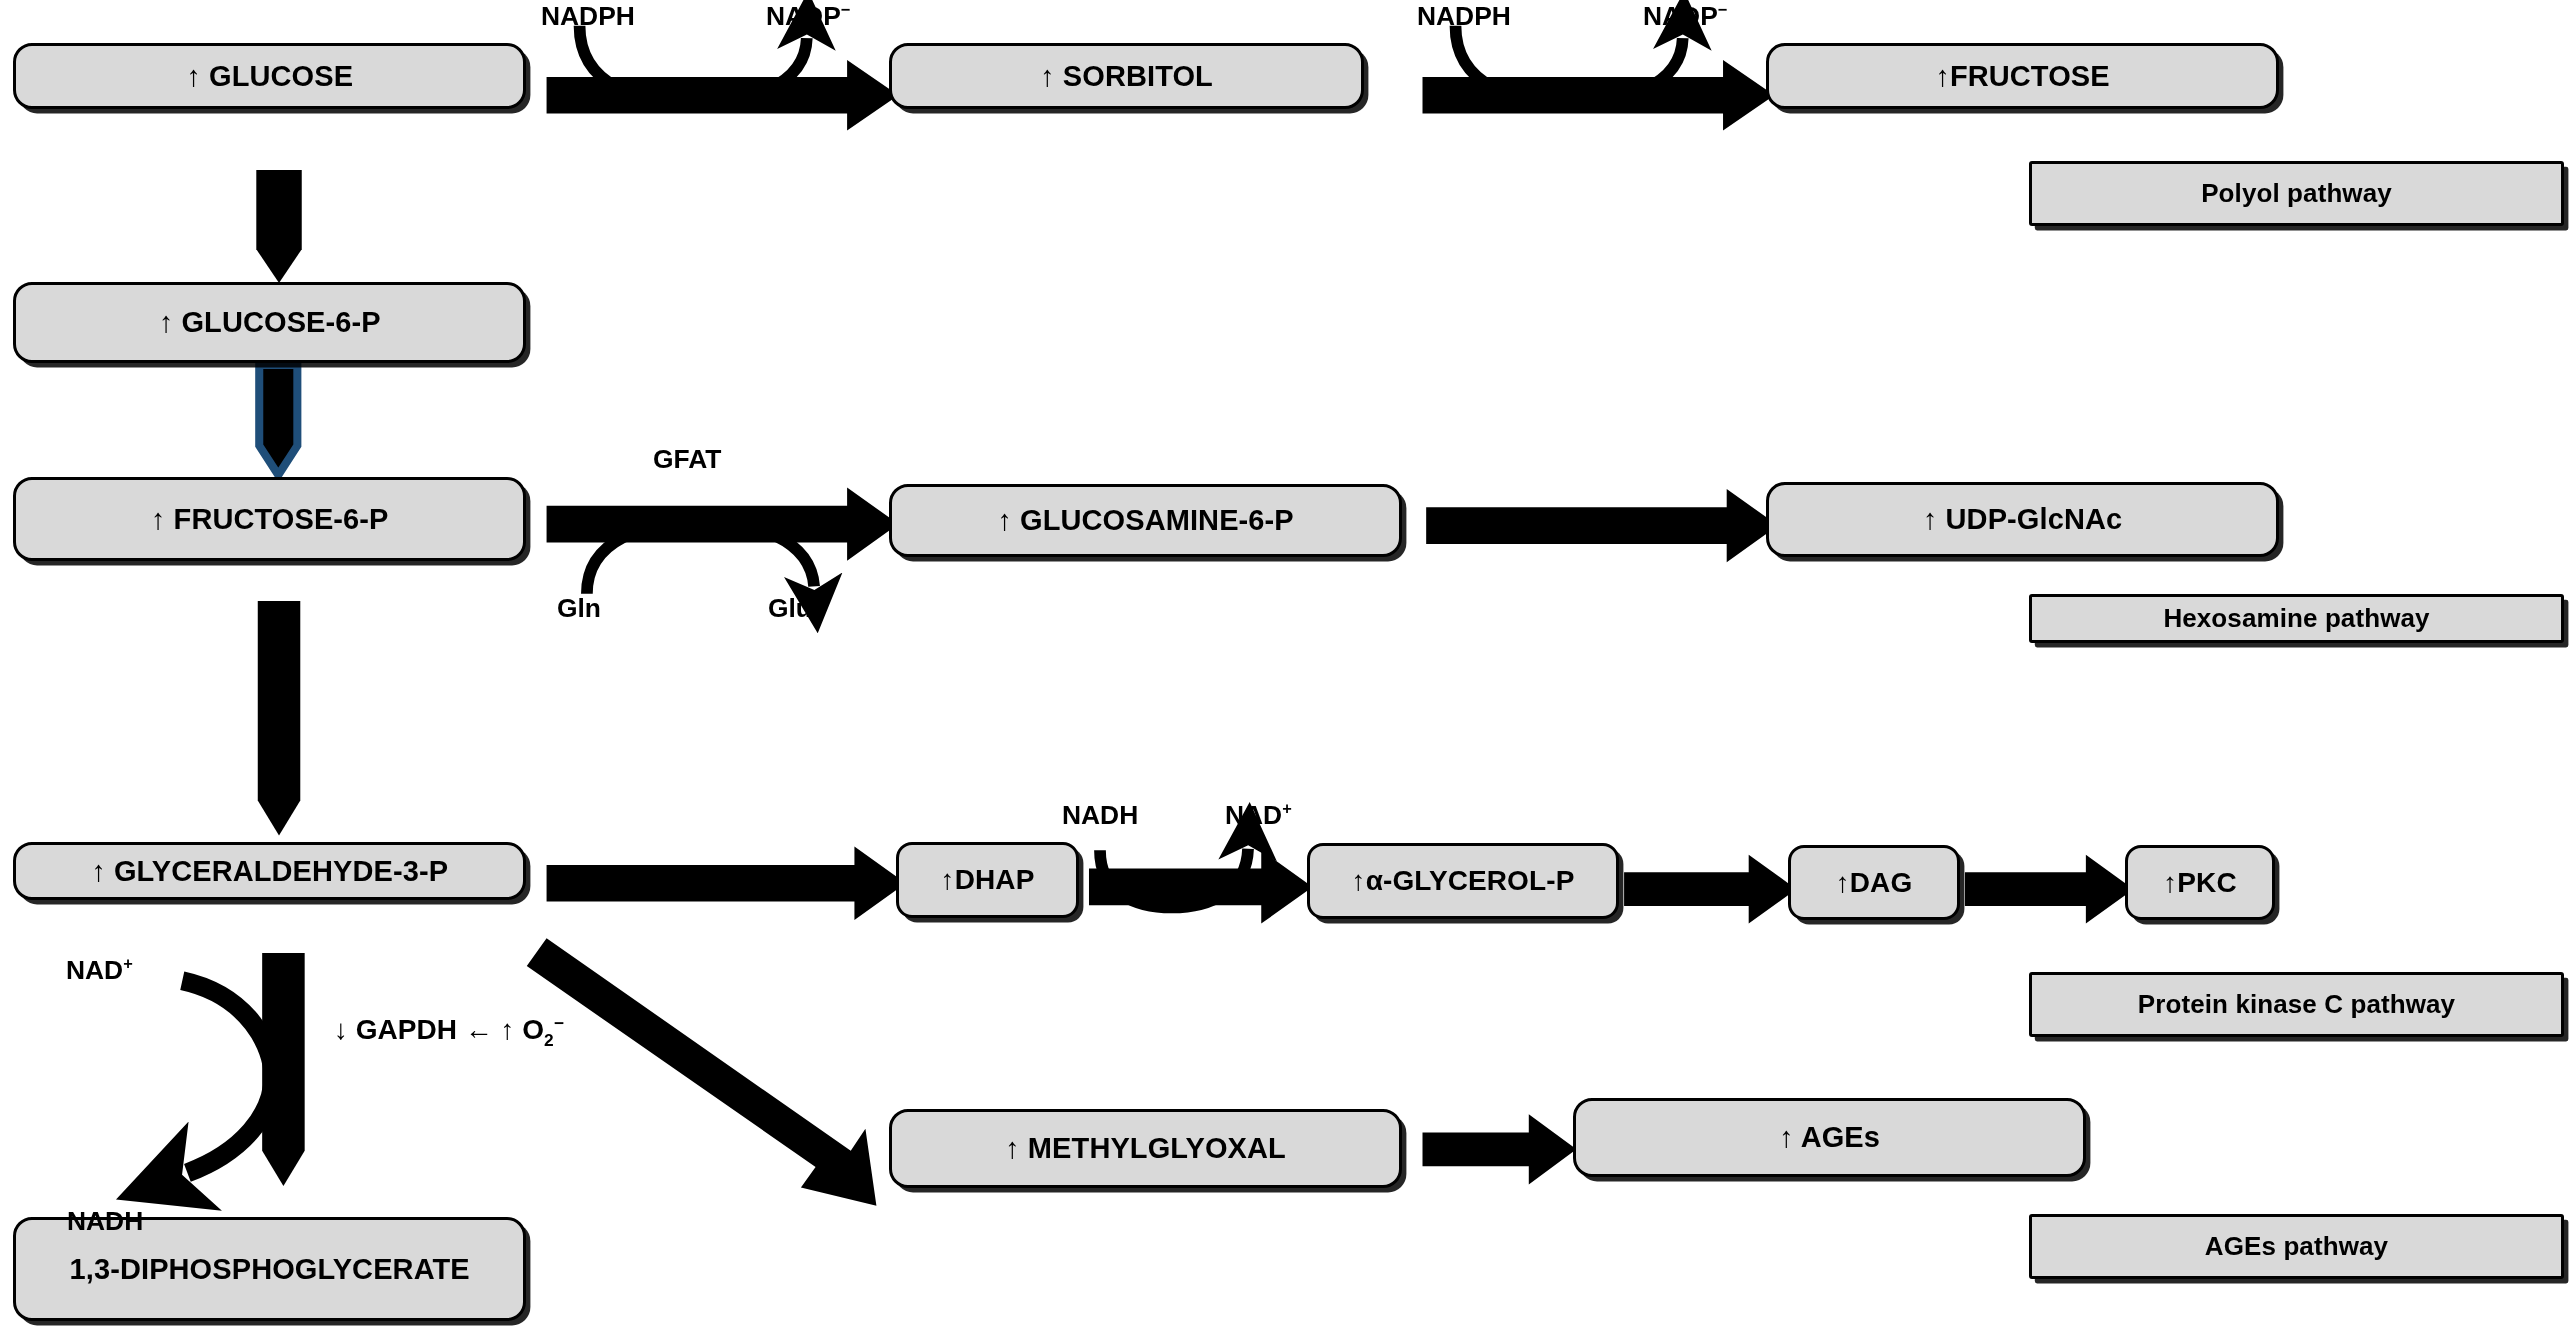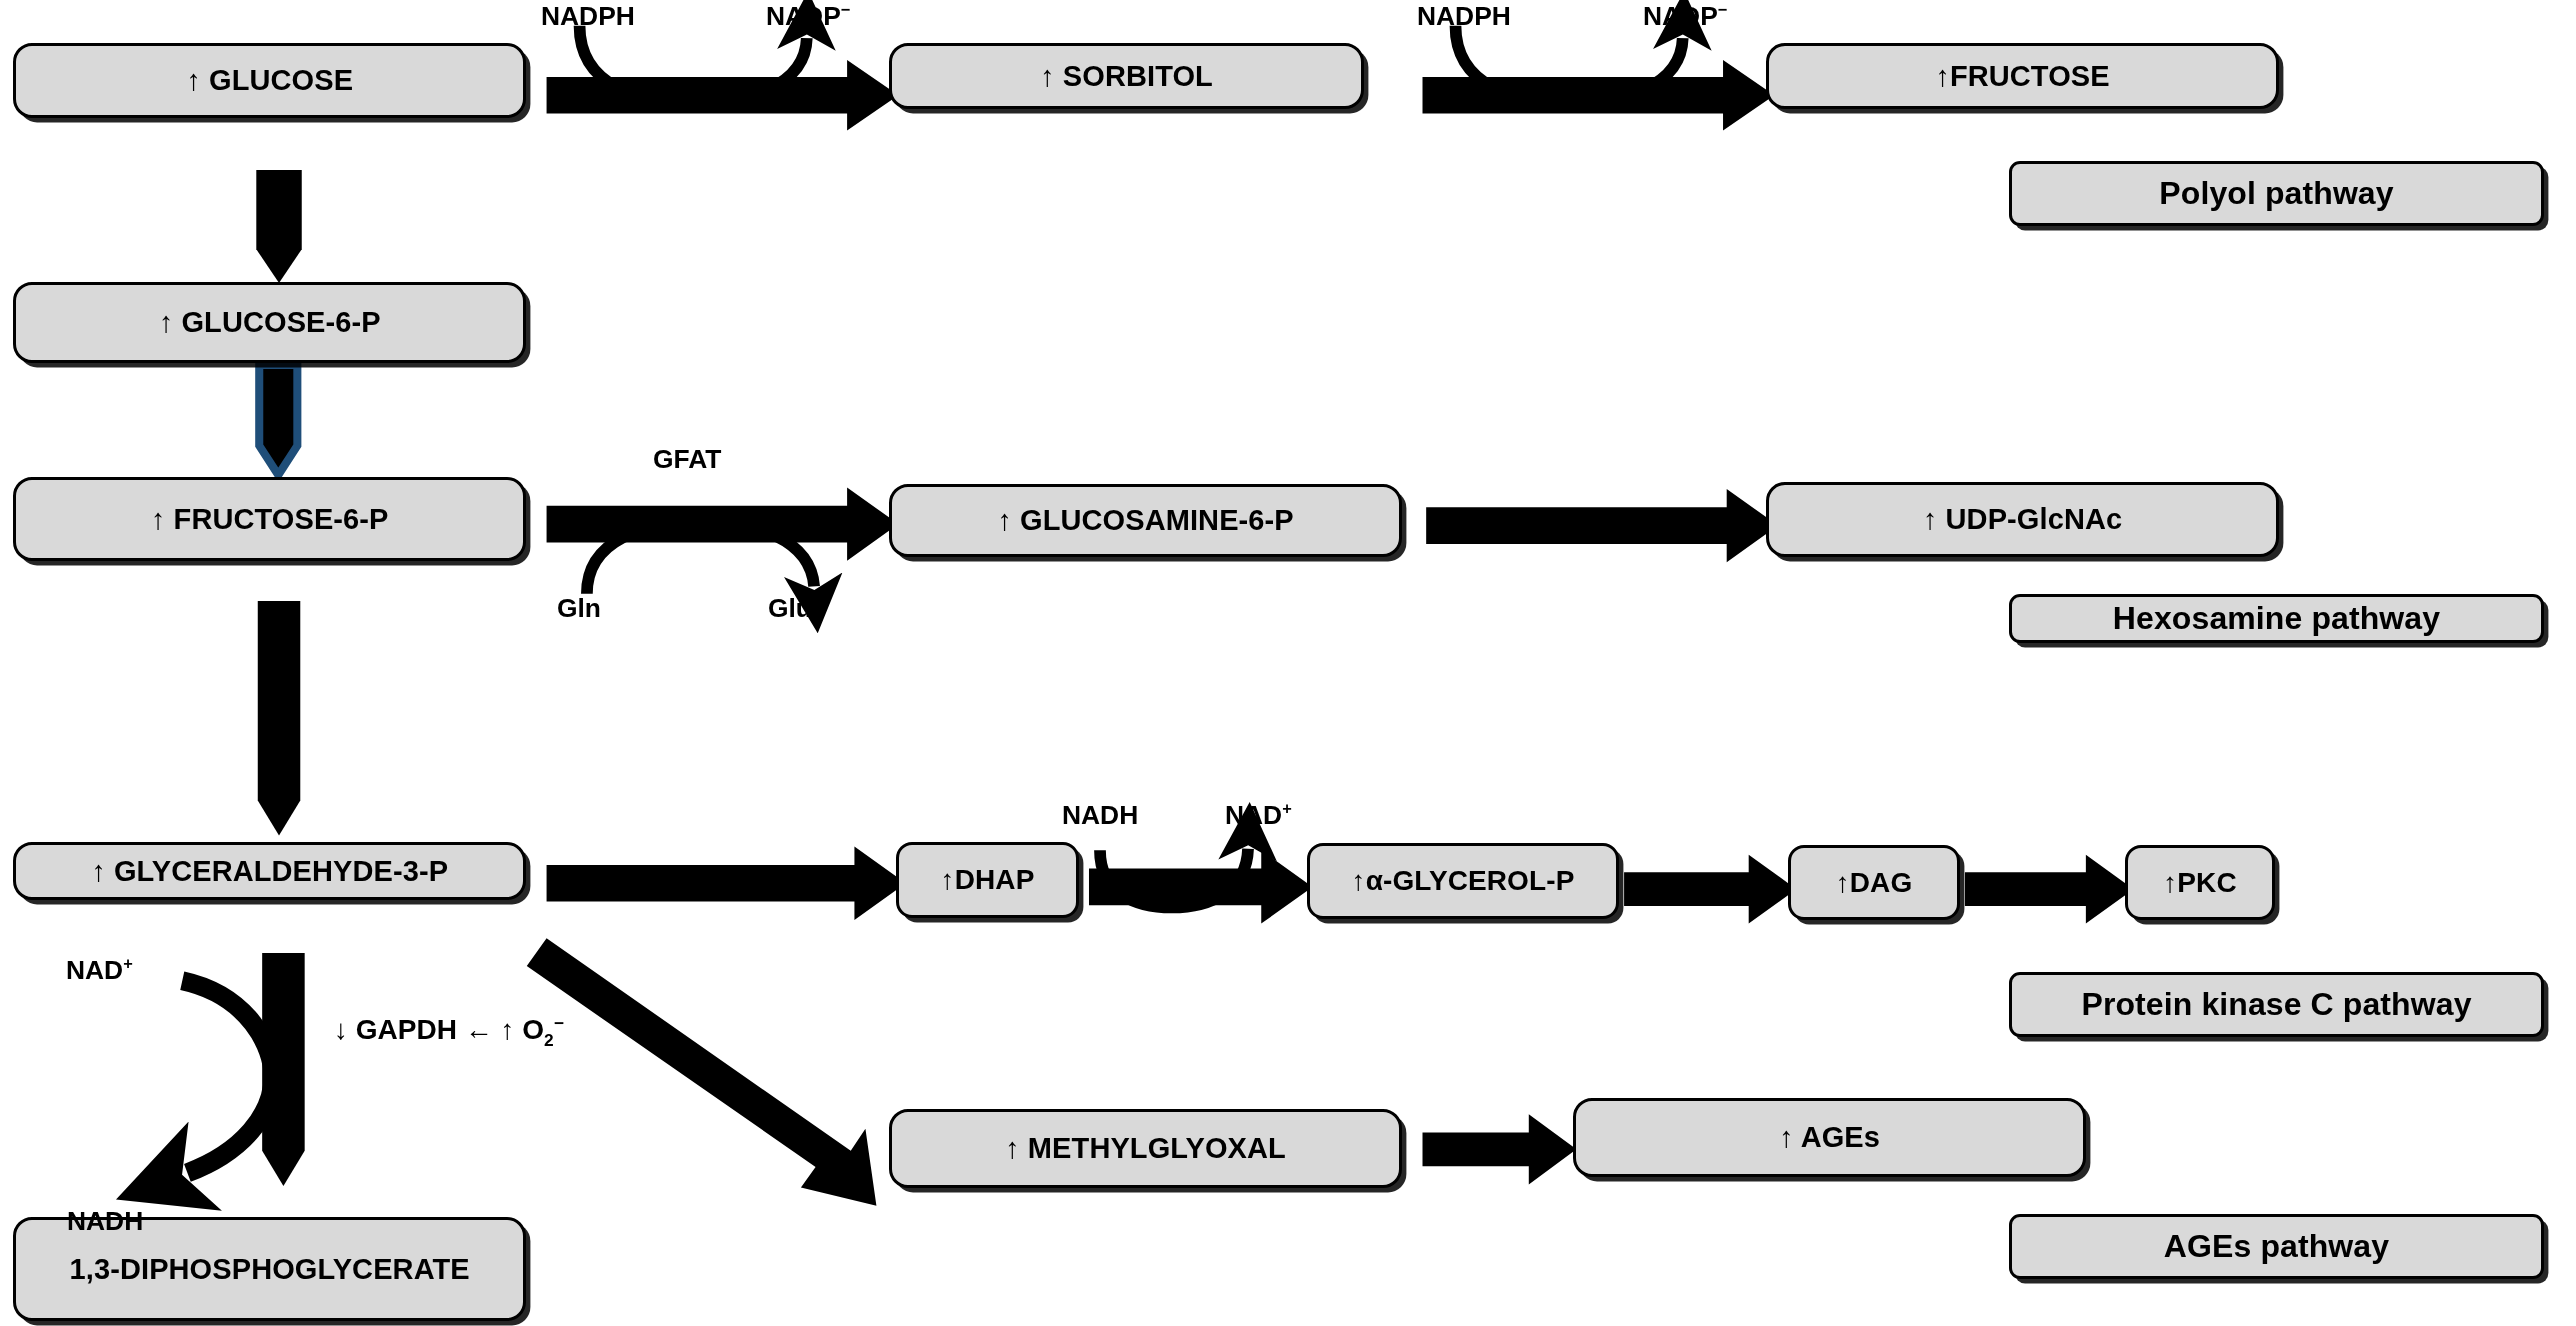--- a/index.html
+++ b/index.html
@@ -20,21 +20,21 @@
     text-align:center;
     color:#000;
     font-weight:bold;
     letter-spacing:0.1px;
     box-shadow:5.1px 5.1px 0 -0.7px rgba(0,0,0,.85);
     padding:0 10.3px;
     line-height:1.05;
   }
   .box.small-radius{border-radius:16px;}
   .metabolite{font-size:29px;}
-  .pathway{font-size:32px;font-weight:bold;border-radius:11px;}
+  .pathway{font-size:26px;font-weight:bold;border-radius:3px;margin-left:20px;}
   .narrow{font-size:28px;}
 
   
   .lbl{
     position:absolute;
     font-size:26.4px;
     font-weight:bold;
     color:#000;
     white-space:nowrap;
     line-height:1;
@@ -127,21 +127,21 @@
 
     <g>
       <path d="M248,1338 C340,1358 372,1430 372,1468 C372,1520 330,1572 255,1600" fill="none" stroke="#000" stroke-width="26" marker-end="url(#thinhead)"></path>
     </g>
 
     <g>
       <path d="M1940,1545 L2085,1545 L2085,1520 L2150,1568 L2085,1616 L2085,1591 L1940,1591 Z" fill="#000"></path>
     </g>
   </svg>
 
-  <div class="box metabolite" style="left:13.2px;top:43px;width:513px;height:75px;">
+  <div class="box metabolite" style="left:13.2px;top:43px;width:513px;height:66px;">
     <span>↑ GLUCOSE</span>
   </div>
 
   <div class="box metabolite" style="left:889px;top:43px;width:475px;height:66px;">
     <span>↑ SORBITOL</span>
   </div>
 
   <div class="box metabolite" style="left:1766px;top:43px;width:513px;height:66px;">
     <span>↑FRUCTOSE</span>
   </div>

